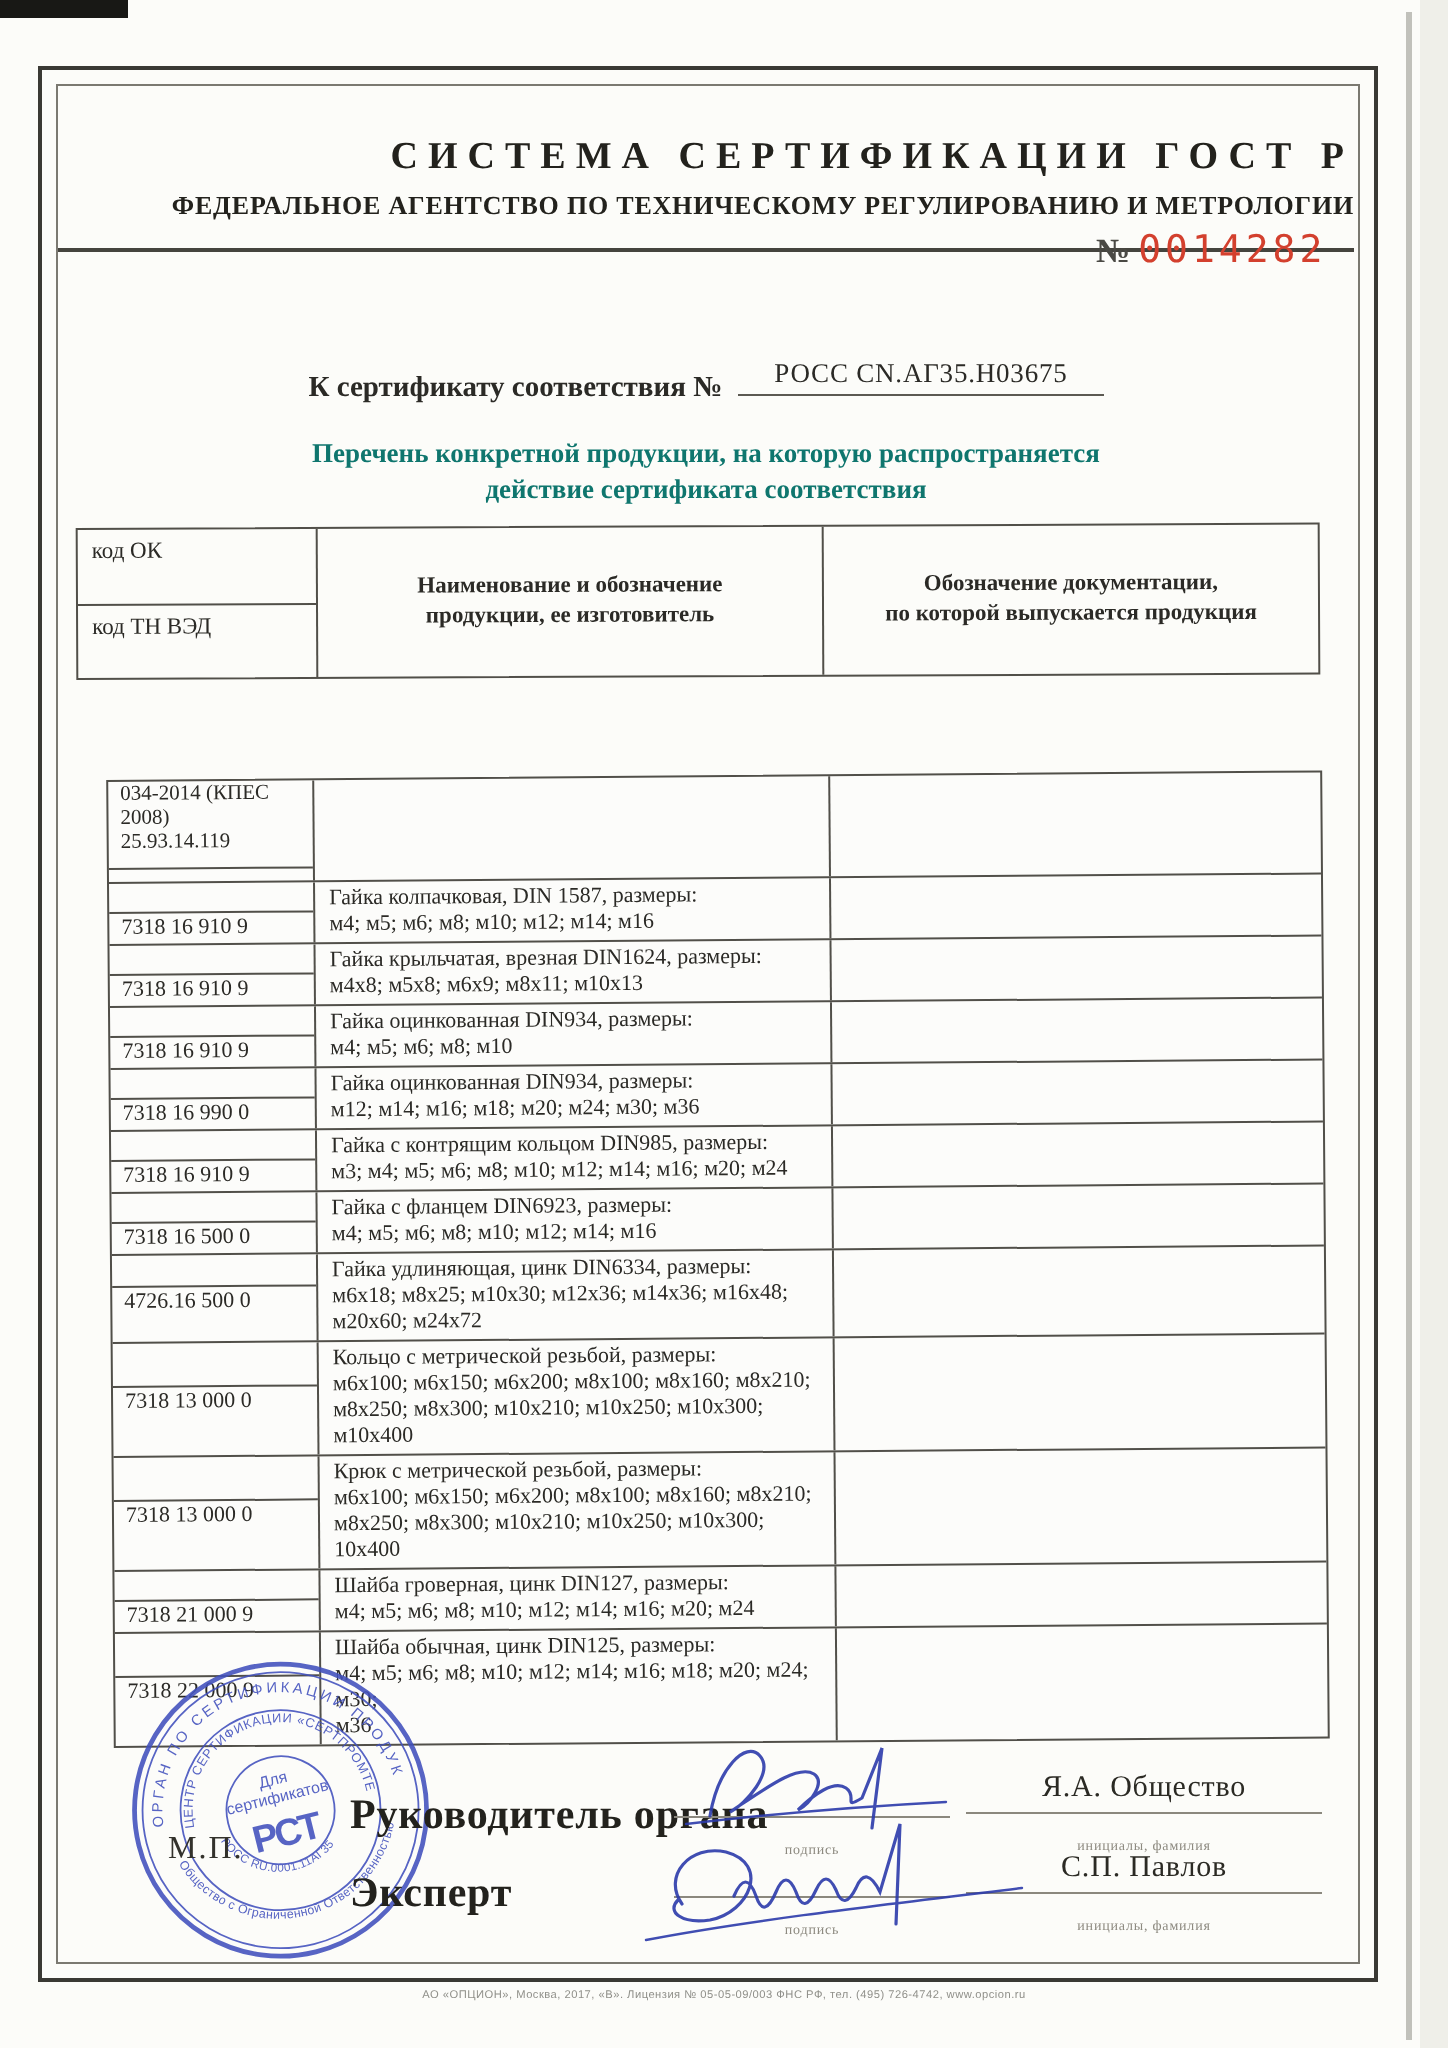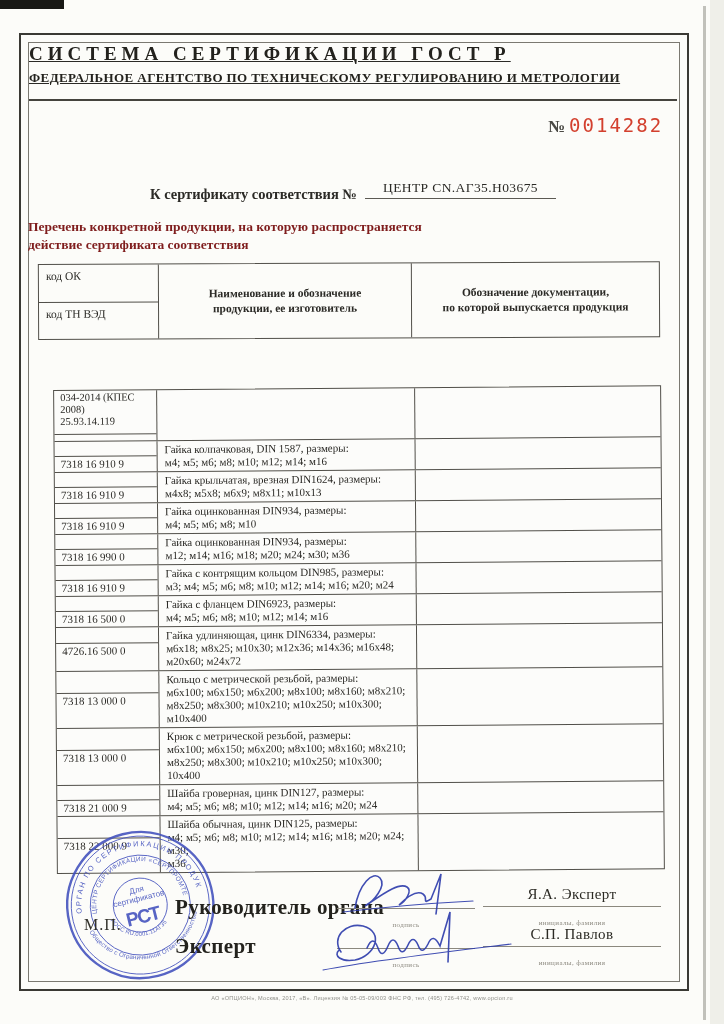--- a/index.html
+++ b/index.html
@@ -6,31 +6,31 @@
   .page{position:relative;width:724px;height:1024px;background:#fcfcf9;overflow:hidden;
         font-family:"Liberation Serif",serif;color:#2b2a26;}
   
   .art-topleft{position:absolute;left:0;top:0;width:64px;height:9px;background:#181815;}
   .art-right-line{position:absolute;left:703px;top:6px;width:3px;height:1014px;background:#8f8f89;opacity:.55;}
   .art-right-band{position:absolute;left:710px;top:0;width:14px;height:1024px;background:#efefe9;}
   
   .frame-outer{position:absolute;left:19px;top:33px;width:666px;height:954px;border:2.5px solid #3a3934;}
   .frame-inner{position:absolute;left:28px;top:42px;width:650px;height:938px;border:1px solid #7b7971;}
   
-  .header-box{position:absolute;left:29px;top:33px;width:648px;height:66px;border-bottom:2px solid #45443e;text-align:left;text-decoration:underline;}
+  .header-box{position:absolute;left:29px;top:58px;width:648px;height:66px;border-bottom:2px solid #45443e;text-align:right;}
   .hline1{margin-top:10px;font-size:19px;font-weight:bold;letter-spacing:5px;color:#23221d;}
   .hline2{margin-top:5px;font-size:13px;font-weight:bold;letter-spacing:.4px;color:#23221d;}
   .doc-number{position:absolute;left:548px;top:114px;white-space:nowrap;}
   .doc-number .nsign{font-size:17px;color:#4a4944;font-weight:bold;}
   .doc-number .nval{font-family:"DejaVu Sans Mono",monospace;font-size:19px;letter-spacing:2px;color:#d3402e;}
   .title{position:absolute;left:28px;width:650px;top:146px;text-align:center;font-size:21px;font-weight:bold;letter-spacing:3px;color:#201f1b;}
   .cert-line{position:absolute;left:28px;width:650px;top:186px;text-align:center;font-size:14.5px;font-weight:bold;}
   .cert-line .cert-value{display:inline-block;position:relative;top:-7px;margin-left:8px;padding:0 18px 2px;
         border-bottom:1.2px solid #5c5a53;font-size:13.5px;font-weight:normal;letter-spacing:.4px;}
-  .subtitle{position:absolute;left:28px;width:650px;top:218px;font-size:13.5px;font-weight:bold;line-height:18px;color:#7f1d1d;}
+  .subtitle{position:absolute;left:28px;width:650px;top:218px;text-align:center;font-size:13.5px;font-weight:bold;line-height:18px;color:#0f766e;}
   
   .head-table{position:absolute;left:38px;top:264px;width:620px;height:74px;border:1.2px solid #514f49;
         display:grid;grid-template-columns:120px 1fr 248px;transform:rotate(-0.25deg);transform-origin:left center;}
   .ht-col1{display:flex;flex-direction:column;border-right:1px solid #514f49;font-size:11.5px;}
   .ht-col1 .sub{flex:1;padding:5px 7px 0;}
   .ht-col1 .sub.top{border-bottom:1px solid #514f49;}
   .ht-col{display:flex;align-items:center;justify-content:center;text-align:center;font-size:11.5px;font-weight:bold;
         line-height:15px;white-space:pre-line;}
   .ht-col.c3{border-left:1px solid #514f49;}
   
@@ -79,21 +79,21 @@
     <div class="hline2">ФЕДЕРАЛЬНОЕ АГЕНТСТВО ПО ТЕХНИЧЕСКОМУ РЕГУЛИРОВАНИЮ И МЕТРОЛОГИИ</div>
   </div>
 
   <div class="doc-number">
     <span class="nsign">№</span>
     <span class="nval">0014282</span>
   </div>
 
 
   <div class="cert-line">
-    <span>К сертификату соответствия №</span><span class="cert-value">ЦЕНТР CN.АГ35.Н03675</span>
+    <span>К сертификату соответствия №</span><span class="cert-value">РОСС CN.АГ35.Н03675</span>
   </div>
 
   <div class="subtitle">
     <div>Перечень конкретной продукции,  на которую распространяется</div>
     <div>действие сертификата соответствия</div>
   </div>
 
   <div class="head-table">
     <div class="ht-col1">
       <div class="sub top">код ОК</div>
@@ -271,21 +271,21 @@
   <div class="sig-block s1">
     <div class="line"></div>
     <div class="caption">подпись</div>
   </div>
   <div class="sig-block s2">
     <div class="line"></div>
     <div class="caption">подпись</div>
   </div>
 
   <div class="name-block n1">
-    <div class="name">Я.А. Эксперт</div>
+    <div class="name">Я.А. Общество</div>
     <div class="line"></div>
     <div class="caption">инициалы, фамилия</div>
   </div>
   <div class="name-block n2">
     <div class="name">С.П. Павлов</div>
     <div class="line"></div>
     <div class="caption">инициалы, фамилия</div>
   </div>
 
   <svg class="sign-ink" viewBox="0 0 210 130">

